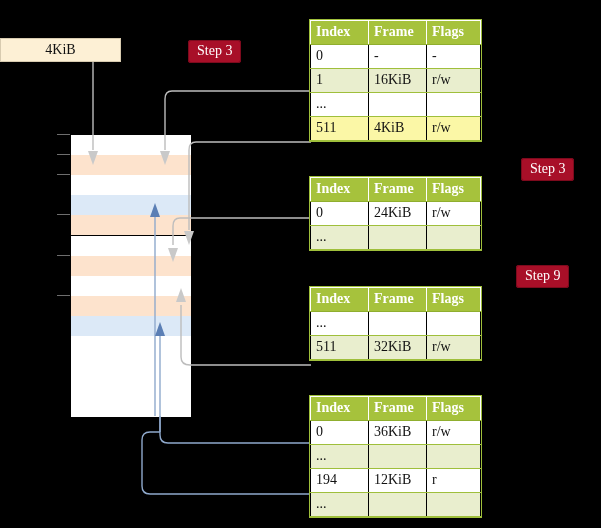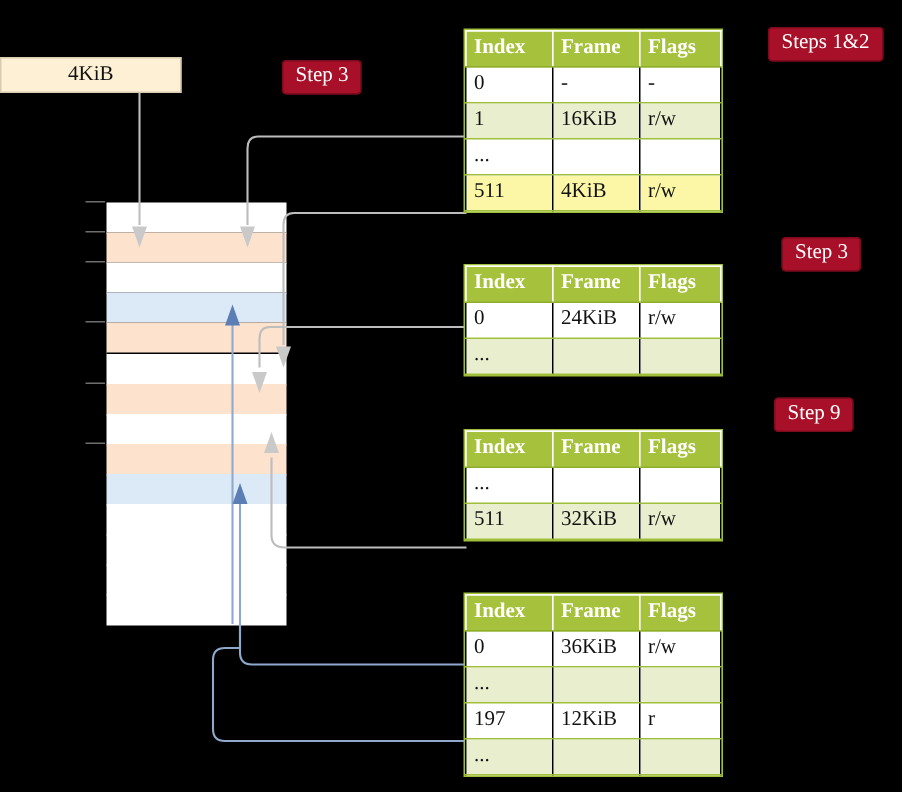--- a/index.html
+++ b/index.html
@@ -136,21 +136,20 @@
 </head>
 <body>
 
 <div id="stage">
 
   <div class="src-box" style="left:0px; top:38px; width:121px; height:24px;">
     <span>4KiB</span>
   </div>
 
   <div class="step-pill" style="left:188px; top:40px;">Step 3</div>
-  <div class="step-pill" style="left:512px; top:18px;">Steps 1&amp;2</div>
   <div class="step-pill" style="left:521px; top:158px;">Step 3</div>
   <div class="step-pill" style="left:516px; top:265px;">Step 9</div>
 
   <div id="memcol">
       <div class="memrow c-white" style="top: 0px;"></div>
       <div class="memrow c-orange" style="top: 20.1px;"></div>
       <div class="memrow c-white" style="top: 40.2px;"></div>
       <div class="memrow c-blue" style="top: 60.3px;"></div>
       <div class="memrow c-orange" style="top: 80.4px;"></div>
       <div class="memrow c-white" style="top: 100.5px;"></div>
@@ -309,21 +308,21 @@
           <td>0</td>
           <td>36KiB</td>
           <td>r/w</td>
         </tr>
         <tr class="r-tint">
           <td>...</td>
           <td></td>
           <td></td>
         </tr>
         <tr class="r-white">
-          <td>197</td>
+          <td>194</td>
           <td>12KiB</td>
           <td>r</td>
         </tr>
         <tr class="r-tint">
           <td>...</td>
           <td></td>
           <td></td>
         </tr>
       </tbody>
   </table>

